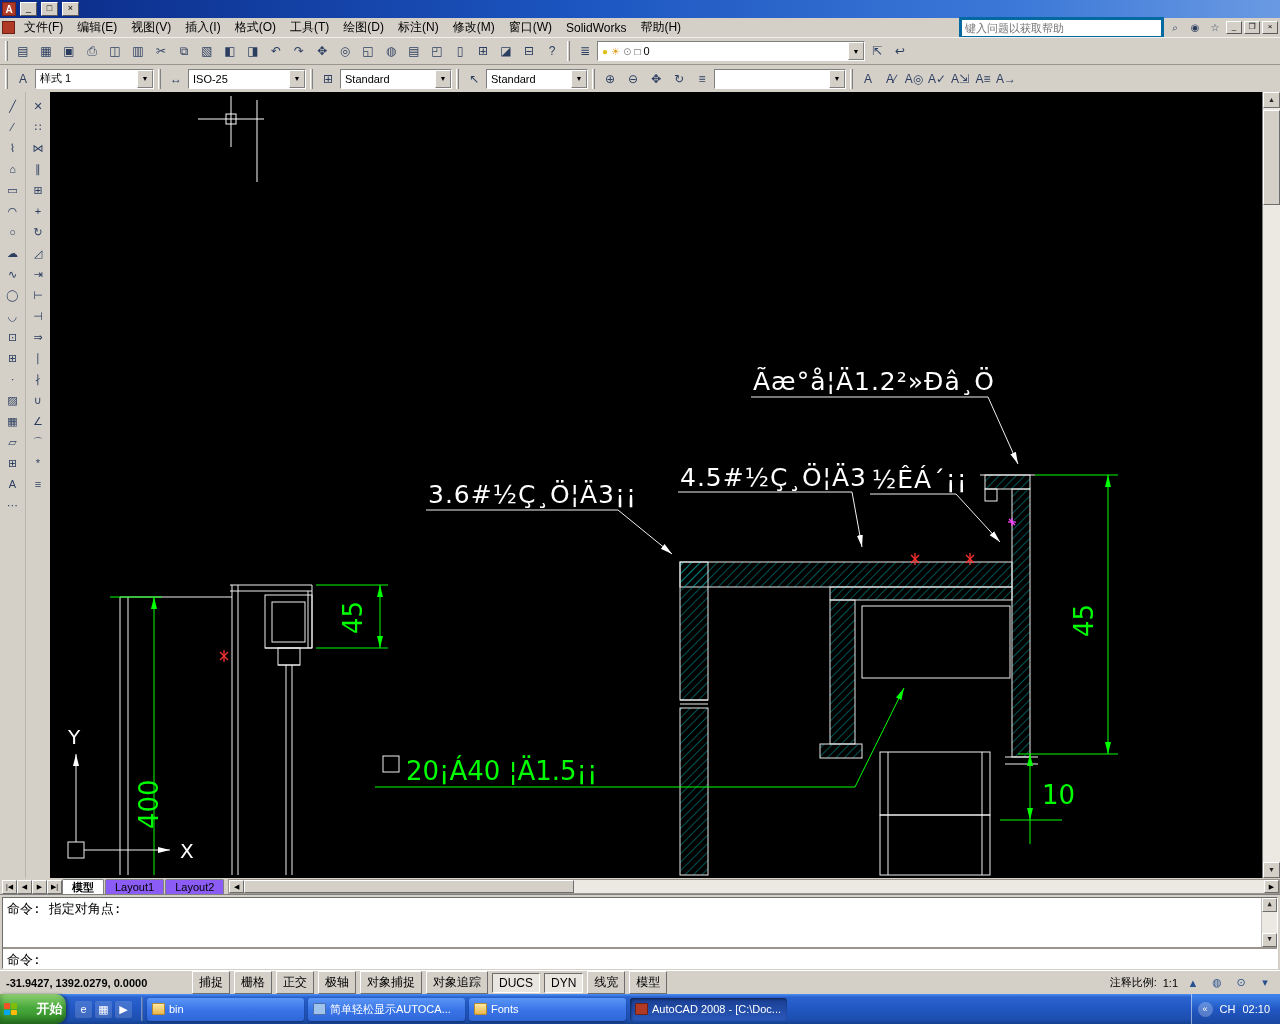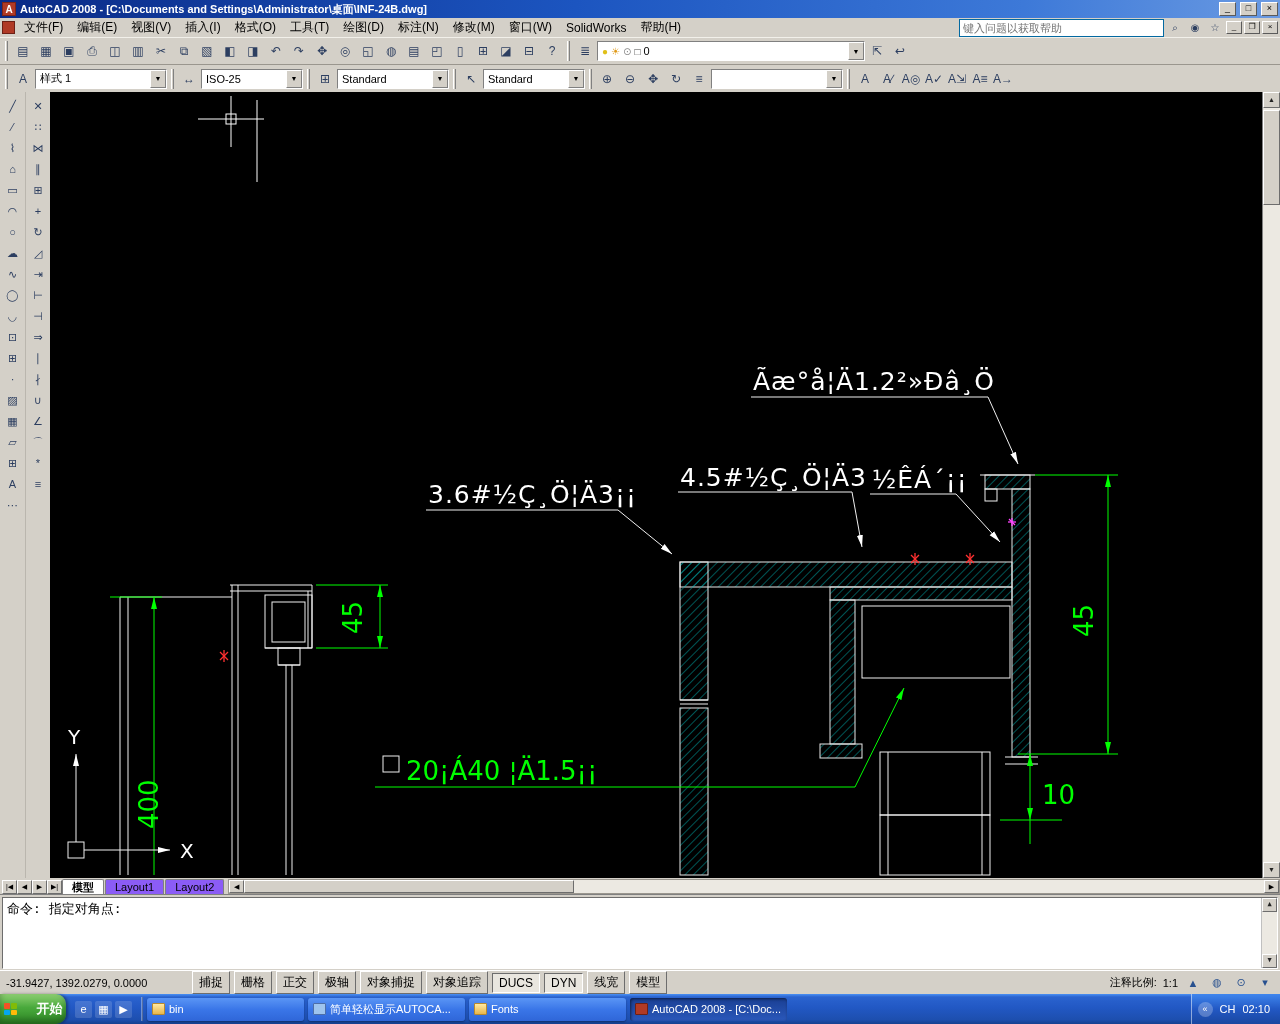--- a/index.html
+++ b/index.html
@@ -14,21 +14,21 @@
     display:flex; align-items:center; justify-content:center; border:1px solid #7d2418; }
   .title-text { color:#fff; font-size:11px; font-weight:bold; flex:1; white-space:nowrap; overflow:hidden; }
   .win-btn { width:17px; height:14px; background:#d4d0c8; border:1px solid; border-color:#fff #5a5a5a #5a5a5a #fff;
     font-size:9px; line-height:11px; text-align:center; color:#000; }
 
   
   .menubar { height:19px; background:#d4d0c8; display:flex; align-items:center; padding:0 2px; flex:0 0 auto; }
   .child-icon { width:13px; height:13px; background:#b03a26; border:1px solid #6d2015; margin-right:2px; }
   .menu-item { font-size:12px; padding:1px 7px; white-space:nowrap; }
   .menu-right { margin-left:auto; display:flex; align-items:center; gap:2px; }
-  .search-input { width:205px; height:16px; border:1px solid #0369a1; font-size:11px; padding:8px 3px;
+  .search-input { width:205px; height:16px; border:3px solid #0369a1; font-size:11px; padding:8px 3px;
     font-family:"Liberation Sans",sans-serif; }
   .mini-btn { width:18px; height:16px; background:#d4d0c8; border:1px solid #d4d0c8; font-size:10px;
     display:flex; align-items:center; justify-content:center; color:#2c3e60; }
   .mdi-btn { width:16px; height:13px; background:#d4d0c8; border:1px solid; border-color:#fff #5a5a5a #5a5a5a #fff;
     font-size:8px; line-height:10px; text-align:center; }
 
   
   .toolbar { background:#d4d0c8; display:flex; align-items:center; gap:1px; padding:0 2px;
     border-top:1px solid #f2f0ea; flex:0 0 auto; }
   .toolbar.r1 { height:27px; } .toolbar.r2 { height:28px; border-top:1px solid #9a968e; }
@@ -94,21 +94,21 @@
   .cmd-lines { flex:1; padding:2px 4px; overflow:hidden; }
   .cmd-line { height:17px; white-space:pre; }
   .cmd-scroll { width:16px; display:flex; flex-direction:column; border-left:1px solid #c0c0c0; }
   .cmd-scroll .scroll-btn { height:14px; line-height:11px; }
   .cmd-scroll .trk { flex:1; background:#ece9e2; }
   .cmd-prompt { height:21px; border-top:2px solid #9a968e; padding:2px 4px; white-space:pre; }
 
   
   .statusbar { height:24px; background:#d4d0c8; display:flex; align-items:center; gap:4px; padding:0 6px;
     border-top:1px solid #fff; font-size:11px; flex:0 0 auto; }
-  .coords { width:182px; white-space:nowrap; }
+  .coords { width:182px; white-space:nowrap;font-weight:bold; }
   .st-btn { padding:2px 6px; border:1px solid; border-color:#fff #6d6d6d #6d6d6d #fff; background:#d4d0c8;
     font-size:12px; white-space:nowrap; }
   .st-btn.pressed { border-color:#6d6d6d #fff #fff #6d6d6d; background:#e9e6df; }
   .st-right { margin-left:auto; display:flex; align-items:center; gap:6px;text-align:right; }
   .st-icon { width:18px; height:18px; display:flex; align-items:center; justify-content:center;
     font-size:11px; color:#27508f; }
 
   
   .taskbar { height:30px; background:linear-gradient(180deg,#4a90f4 0%,#2a63cf 10%,#2258c4 45%,#1d4faf 85%,#15408f);
     display:flex; align-items:center; gap:4px; flex:0 0 auto; }
@@ -137,21 +137,20 @@
   .tray-chevron { width:15px; height:15px; border-radius:50%; background:rgba(255,255,255,.25);
     font-size:9px; line-height:14px; text-align:center; }
 </style>
 </head>
 <body>
 
 <div class="screen">
 
   <div class="titlebar">
     <span class="title-icon">A</span>
-    <span class="title-text">AutoCAD 2008 - [C:\Documents and Settings\Administrator\桌面\INF-24B.dwg]</span>
     <span class="win-btn">_</span>
     <span class="win-btn">□</span>
     <span class="win-btn">×</span>
   </div>
 
   <div class="menubar">
     <span class="child-icon"></span>
     <span class="menu-item">文件(F)</span>
       <span class="menu-item">编辑(E)</span>
       <span class="menu-item">视图(V)</span>
@@ -213,27 +212,27 @@
       </span>
       <span class="dd-arrow">▼</span>
     </div>
     <span class="tb-btn">⇱</span>
       <span class="tb-btn">↩</span>
   </div>
 
   <div class="toolbar r2">
     <span class="grip"></span>
     <span class="tb-btn">A</span>
-    <div class="dd" style="width:132px">
+    <div class="dd" style="width:119px">
       <span class="dd-val">样式 1</span>
       <span class="dd-arrow">▼</span>
     </div>
     <span class="grip"></span>
     <span class="tb-btn">↔</span>
-    <div class="dd" style="width:102px">
+    <div class="dd" style="width:118px">
       <span class="dd-val">ISO-25</span>
       <span class="dd-arrow">▼</span>
     </div>
     <span class="grip"></span>
     <span class="tb-btn">⊞</span>
     <div class="dd" style="width:112px">
       <span class="dd-val">Standard</span>
       <span class="dd-arrow">▼</span>
     </div>
     <span class="grip"></span>
@@ -484,20 +483,21 @@
       <div class="cmd-hist">
         <div class="cmd-lines">
           <div class="cmd-line">命令: 指定对角点:</div>
         </div>
         <div class="cmd-scroll">
           <span class="scroll-btn">▲</span>
           <span class="trk"></span>
           <span class="scroll-btn">▼</span>
         </div>
       </div>
+      <div class="cmd-prompt">命令:</div>
     </div>
   </div>
 
   <div class="statusbar">
     <span class="coords">-31.9427, 1392.0279, 0.0000</span>
     <span class="st-btn">捕捉</span>
       <span class="st-btn">栅格</span>
       <span class="st-btn">正交</span>
       <span class="st-btn">极轴</span>
       <span class="st-btn">对象捕捉</span>

